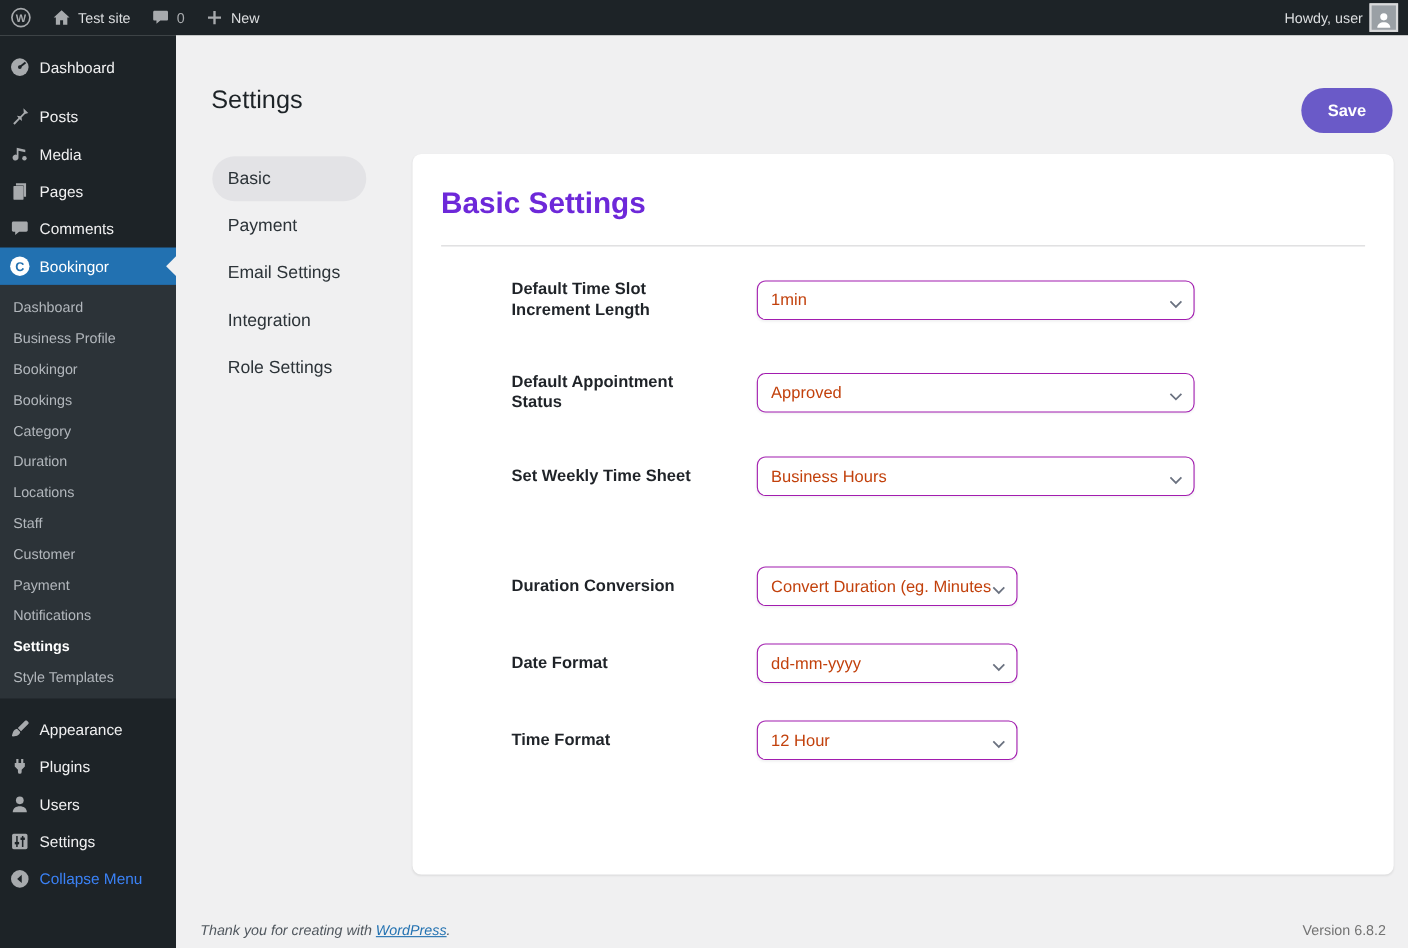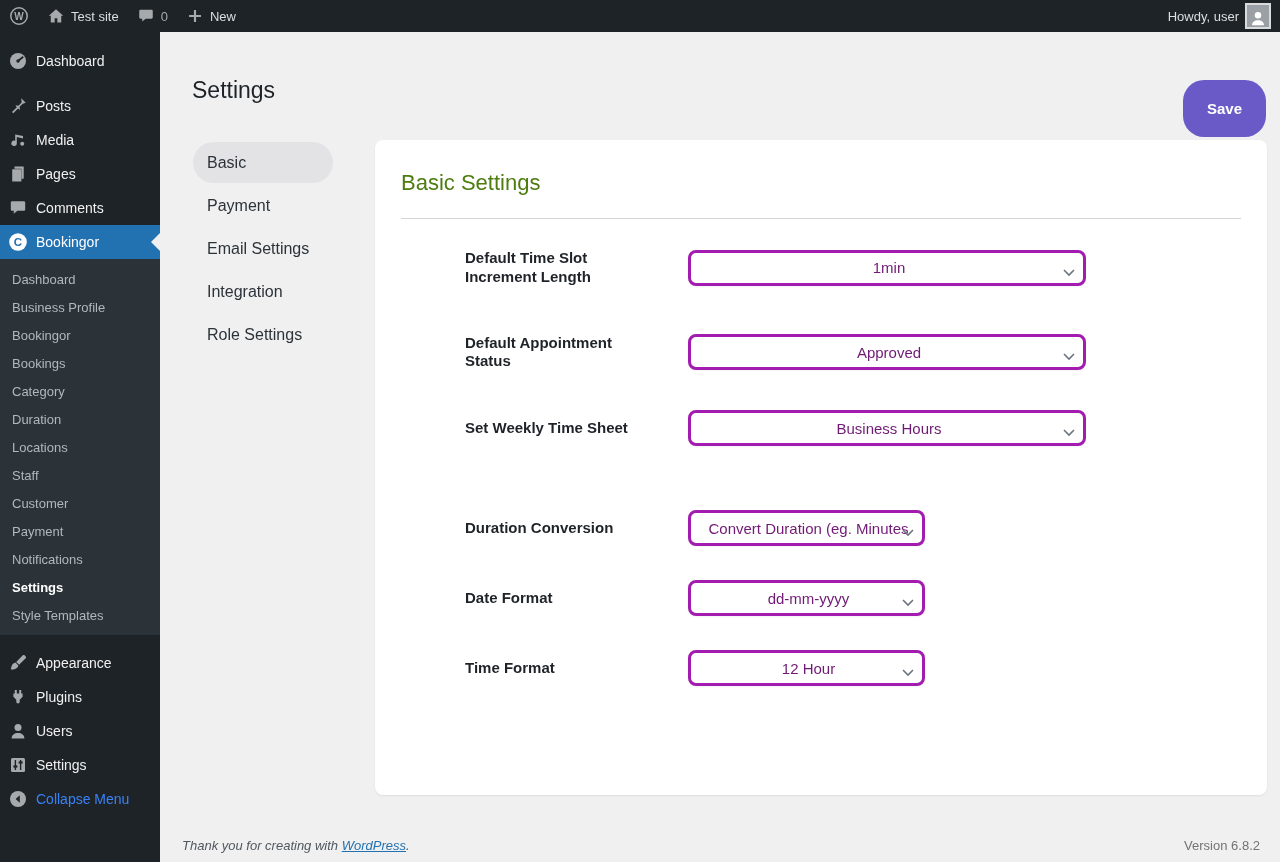--- a/index.html
+++ b/index.html
@@ -37,45 +37,45 @@
   .submenu { background:#2c3338; padding:6px 0; }
   .submenu-item { height:28px; display:flex; align-items:center; padding-left:12px;
     font-size:13px; color:#b2b7bc; cursor:pointer; }
   .submenu-item.current { color:#ffffff; font-weight:bold; }
 
   
   .main { position:absolute; top:32px; left:160px; width:1120px; height:830px; }
   .page-header { display:flex; justify-content:space-between; align-items:flex-start;
     padding:43px 14px 0 32px; }
   .page-title { font-size:23px; font-weight:500; color:#1d2327; line-height:30px; }
-  .save-btn { margin-top:5px; height:57px; min-width:82px; padding:0 24px; border:none;
+  .save-btn { margin-top:5px; height:41px; min-width:82px; padding:0 24px; border:none;
     border-radius:21px; background:#6a5ac8; color:#fff; font-size:15px; font-weight:bold;
     font-family:"Liberation Sans", sans-serif; cursor:pointer; }
 
   .tabs { position:absolute; left:33px; top:110px; width:140px; }
   .tab { height:41px; display:flex; align-items:center; padding:0 14px; font-size:16px;
     color:#2c3338; border-radius:22px; margin-bottom:2px; cursor:pointer; }
   .tab.active { background:#e3e3e6; }
 
   .card { position:absolute; left:215px; top:108px; width:892px; height:655px;
     background:#ffffff; border-radius:8px; box-shadow:0 1px 2px rgba(0,0,0,0.08); }
   .card-inner { padding:30px 26px 0 26px; }
-  .card-heading { font-size:22px; font-weight:normal; color:#4d7c0f; }
+  .card-heading { font-size:27px; font-weight:bold; color:#6d28d9; }
   .card-rule { border:none; border-top:1px solid #d4d4d6; margin-top:22px; }
   .form-area { padding:30px 0 0 64px; }
   .frow { display:flex; align-items:center; min-height:36px;gap:25px; }
   .flabel { width:198px; font-size:15px; font-weight:600; color:#1f2328;
     line-height:1.25; padding-right:10px; }
   .fcontrol { position:relative; }
   .fcontrol.wide { width:398px; }
   .fcontrol.narrow { width:237px; }
   .fcontrol select { width:100%; height:36px; appearance:none; -webkit-appearance:none;
-    border:3px solid #a21caf; border-radius:8px; background:#fff; padding:0 8px 0 12px;
-    font-size:15px; color:#701a75; font-family:"Liberation Sans", sans-serif;
-    box-shadow:0 1px 2px rgba(16,24,40,0.05); cursor:pointer;text-align:center; }
+    border:1px solid #a21caf; border-radius:8px; background:#fff; padding:0 8px 0 12px;
+    font-size:15px; color:#c2410c; font-family:"Liberation Sans", sans-serif;
+    box-shadow:0 1px 2px rgba(16,24,40,0.05); cursor:pointer; }
   .chev { position:absolute; right:11px; top:13px; pointer-events:none; color:#6b7280; }
   .mb1 { margin-bottom:47px; } .mb2 { margin-bottom:39px; } .mb3 { margin-bottom:64px; }
   .mb4 { margin-bottom:34px; } .mb5 { margin-bottom:34px; }
 
   .footer { position:absolute; left:22px; right:20px; bottom:9px; display:flex;
     justify-content:space-between; align-items:flex-start; font-size:13px; color:#50575e; }
   .thanks { font-style:italic; }
   .thanks a { color:#2271b1; }
   .version { font-size:13px; color:#737373; }
 </style>

